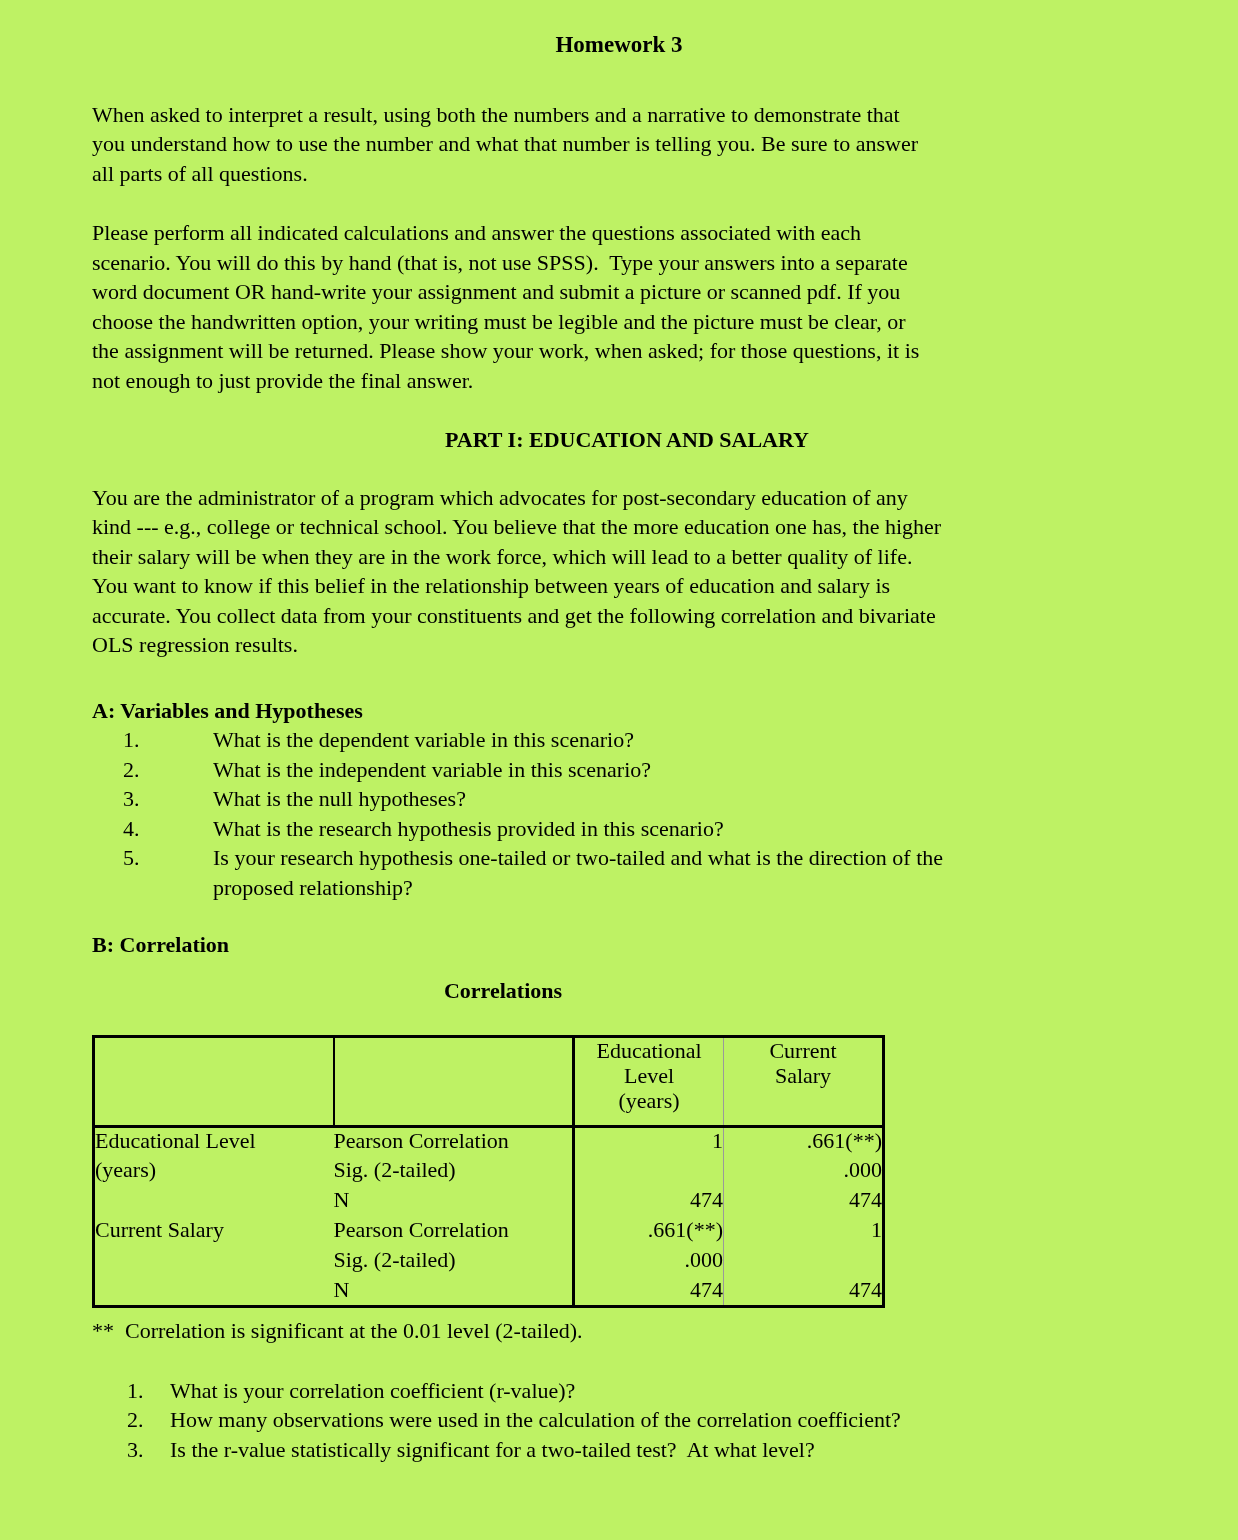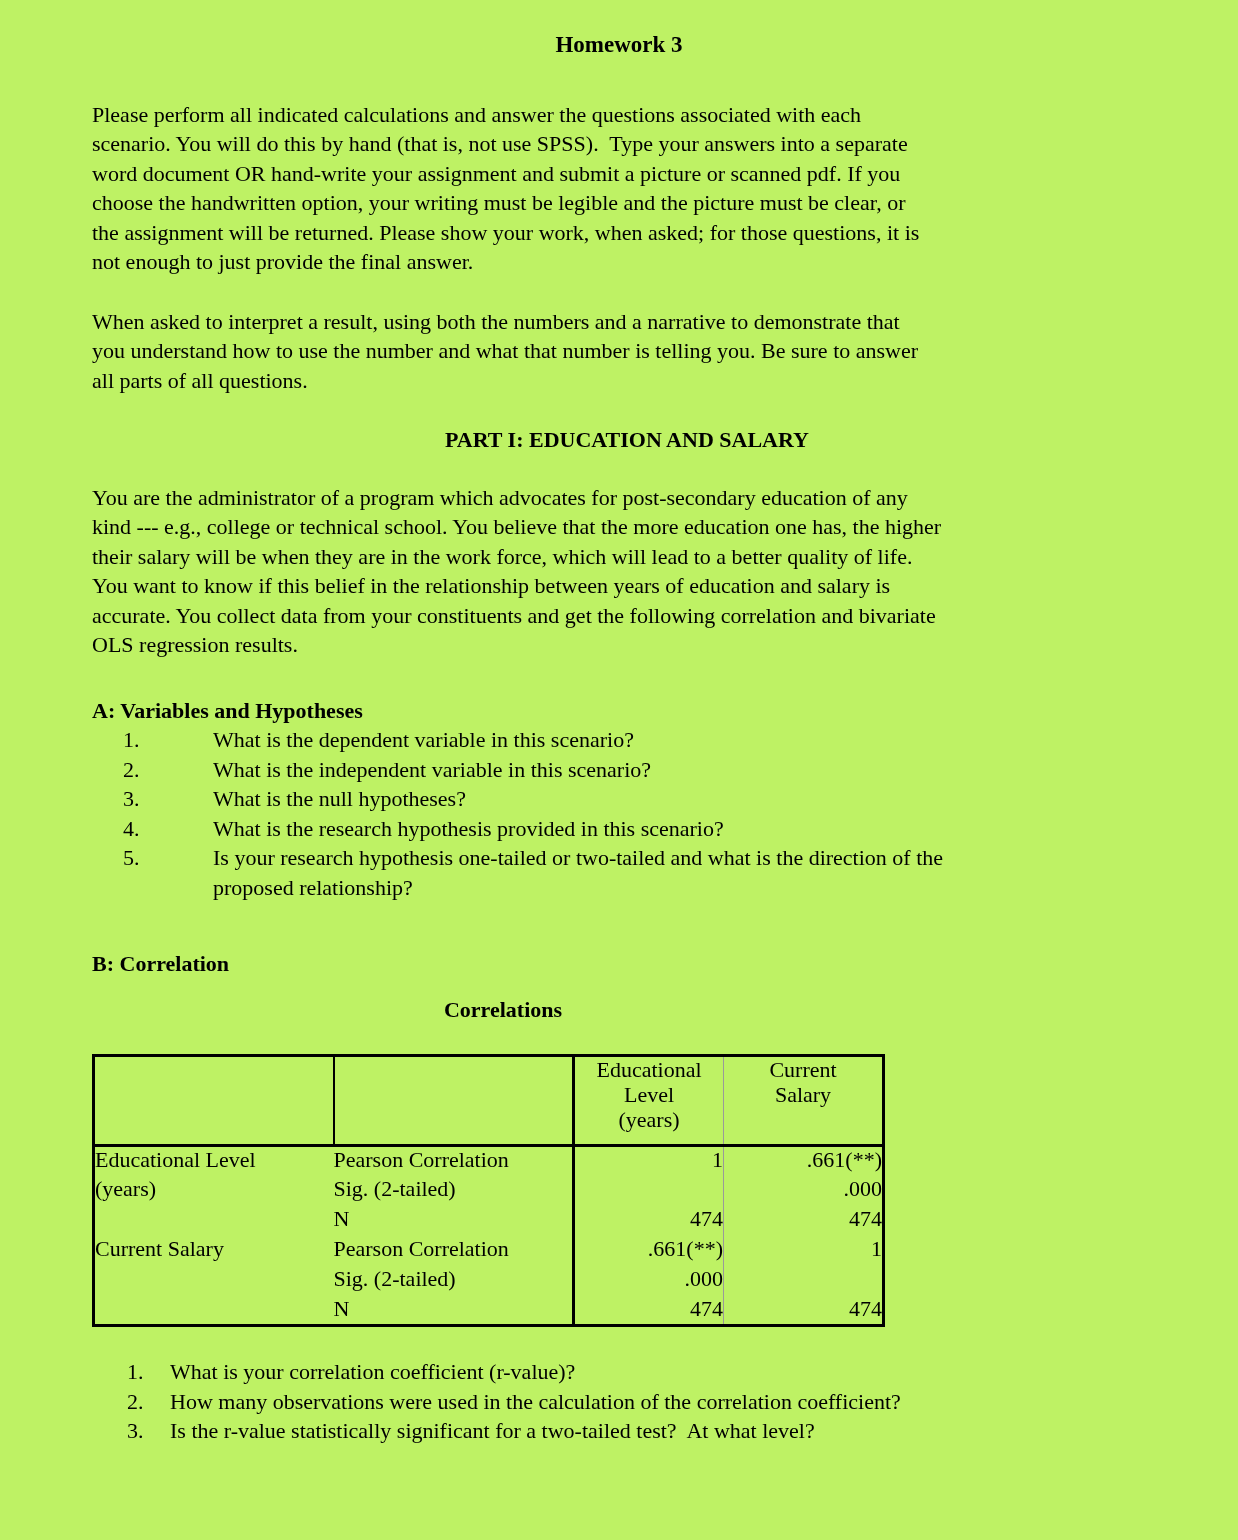--- a/index.html
+++ b/index.html
@@ -30,21 +30,21 @@
   }
   .part-heading { margin: 0 0 28px 16px; text-align: center; }
   .p3 { margin-bottom: 36px; }
   .list-a { margin: 0; }
   .list-item { display: flex; }
   .list-a .list-item { padding-left: 31px; }
   .list-a .num { width: 90px; flex: 0 0 90px; }
   .list-q .list-item { padding-left: 35px; }
   .list-q .num { width: 43px; flex: 0 0 43px; }
   .li-text { white-space: pre-wrap; flex: 1; }
-  .b-heading { margin-top: 47px; }
+  .b-heading { margin-top: 28px; }
   .tbl-title {
     font-weight: bold;
     width: 790px;
     text-align: center;
     margin: 16px;
   }
   table.corr {
     border-collapse: collapse;
     width: 790px;
     margin-top: 30px;
@@ -83,30 +83,30 @@
   }
   .list-q { margin-top: 30px; }
 </style>
 </head>
 <body>
 
 <div class="page">
 
   <h1 class="doc-title">Homework 3</h1>
 
+  <p class="para">When asked to interpret a result, using both the numbers and a narrative to demonstrate that
+you understand how to use the number and what that number is telling you. Be sure to answer
+all parts of all questions.</p>
+
   <p class="para">Please perform all indicated calculations and answer the questions associated with each
 scenario. You will do this by hand (that is, not use SPSS).  Type your answers into a separate
 word document OR hand-write your assignment and submit a picture or scanned pdf. If you
 choose the handwritten option, your writing must be legible and the picture must be clear, or
 the assignment will be returned. Please show your work, when asked; for those questions, it is
 not enough to just provide the final answer.</p>
-
-  <p class="para">When asked to interpret a result, using both the numbers and a narrative to demonstrate that
-you understand how to use the number and what that number is telling you. Be sure to answer
-all parts of all questions.</p>
 
   <p class="heading part-heading">PART I: EDUCATION AND SALARY</p>
 
   <p class="para p3">You are the administrator of a program which advocates for post-secondary education of any
 kind --- e.g., college or technical school. You believe that the more education one has, the higher
 their salary will be when they are in the work force, which will lead to a better quality of life.
 You want to know if this belief in the relationship between years of education and salary is
 accurate. You collect data from your constituents and get the following correlation and bivariate
 OLS regression results.</p>
 
@@ -191,20 +191,21 @@
       </tr>
       <tr>
         <td class="lbl"></td>
         <td class="stat col2">N</td>
         <td class="val col3">474</td>
         <td class="val">474</td>
       </tr>
     </tbody>
   </table>
 
+  <p class="footnote">**  Correlation is significant at the 0.01 level (2-tailed).</p>
 
   <div class="list-q">
     <div class="list-item">
       <span class="num">1.</span>
       <span class="li-text">What is your correlation coefficient (r-value)?</span>
     </div>
     <div class="list-item">
       <span class="num">2.</span>
       <span class="li-text">How many observations were used in the calculation of the correlation coefficient?</span>
     </div>

